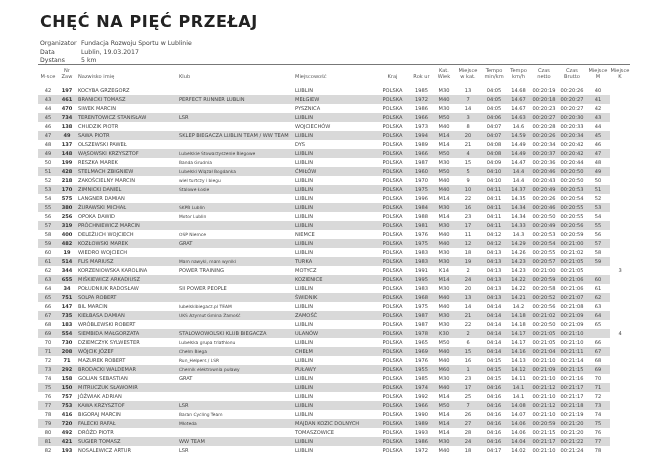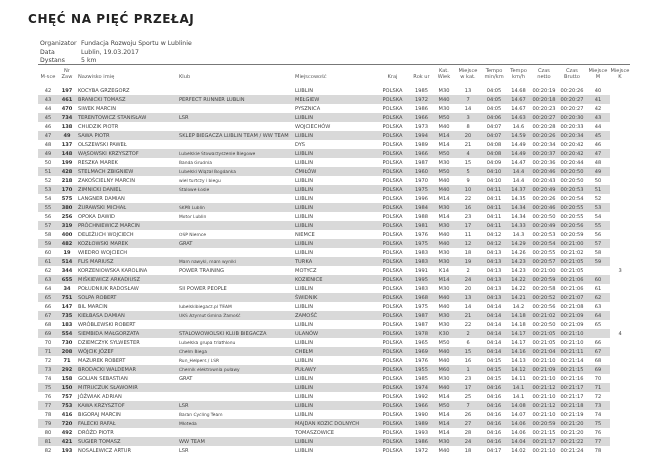--- a/index.html
+++ b/index.html
@@ -1,18 +1,18 @@
 <!DOCTYPE html>
 <html><head>
 <meta charset="utf-8">
 <style>
   html, body { margin: 0; padding: 0; background: #ffffff; }
   body { width: 665px; height: 470px; overflow: hidden; position: relative;
          font-family: "DejaVu Sans", sans-serif; color: #333; }
-  .title { position: absolute; left: 28px; top: 12px; font-size: 12px; font-weight: bold;
+  .title { position: absolute; left: 40px; top: 12px; font-size: 16px; font-weight: bold;
            letter-spacing: 0.6px; color: #222; }
   .meta { position: absolute; left: 40px; top: 39px; font-size: 6.2px; color: #444; }
   .meta-row { height: 8.7px; line-height: 8.7px; display: flex; }
   .meta-key { width: 41px; }
   .rule { position: absolute; left: 38px; top: 64px; width: 592px; height: 1px; background: #777; }
   table { position: absolute; left: 38px; top: 66px; border-collapse: collapse; font-size: 5.1px;
           table-layout: fixed; }
   th { font-weight: normal; color: #555; text-align: center; line-height: 6.4px; height: 19px;
        vertical-align: top; padding: 0; padding-top: 1px; }
   td { height: 9.0px; line-height: 9.0px; padding: 0; white-space: nowrap; overflow: hidden; color: #444; }

